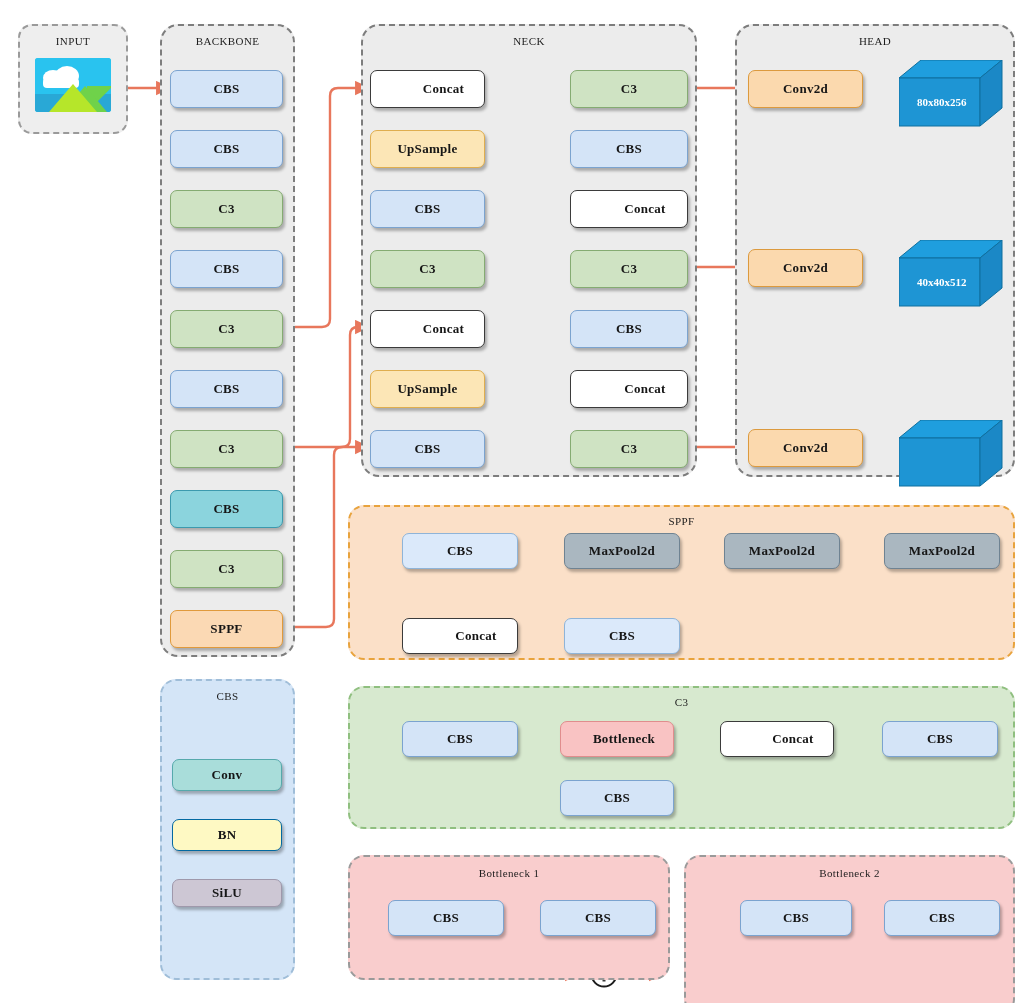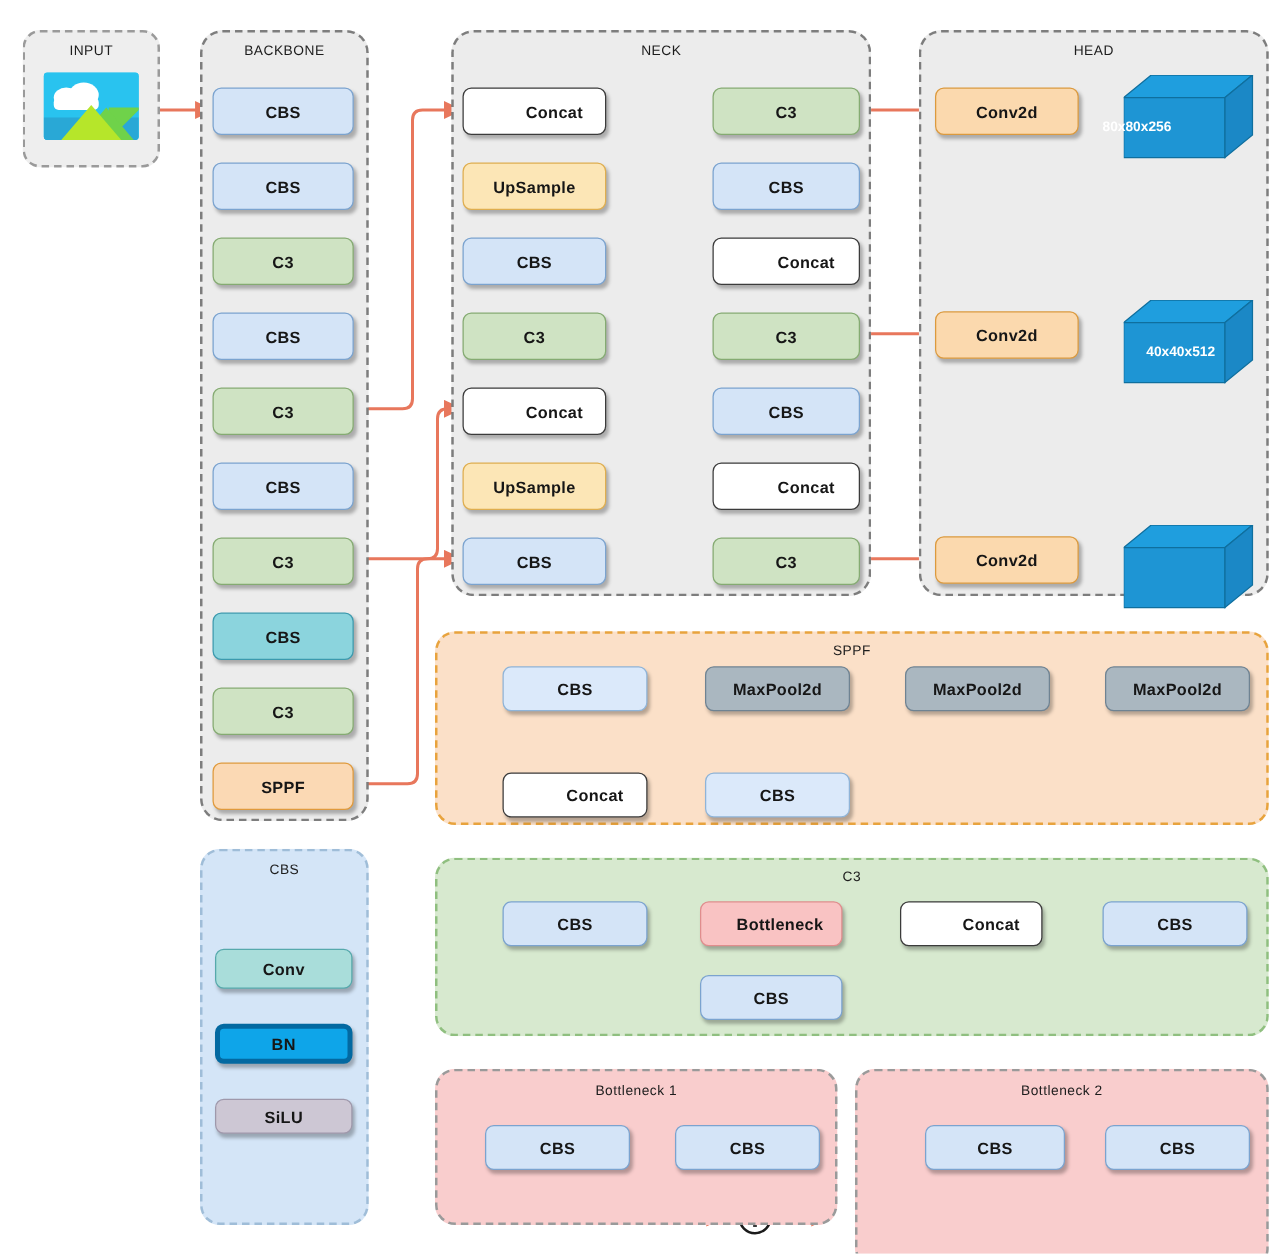--- a/index.html
+++ b/index.html
@@ -1,17 +1,17 @@
 <!DOCTYPE html>
 <html><head>
 <meta charset="utf-8">
 <style>
   html,body{margin:0;padding:0;background:#ffffff;}
   body{font-family:"Liberation Sans", sans-serif;}
-  #canvas{position:relative;width:1024px;height:1003px;overflow:hidden;background:#fff;}
+  #canvas{position:relative;width:1024px;height:1003px;overflow:hidden;background:#fff;font-family:Liberation Serif, serif;}
 
   
   .panel{position:absolute;box-sizing:border-box;}
   .panel-label{position:absolute;left:0;right:0;text-align:center;font-size:11px;color:#1d1d1d;letter-spacing:.4px;}
 
   .pnl-input{background:#eeeeee;border:2px dashed #9a9a9a;border-radius:14px;}
   .pnl-backbone{background:#ececec;border:2px dashed #7d7d7d;border-radius:18px;}
   .pnl-neck{background:#ececec;border:2px dashed #7d7d7d;border-radius:18px;}
   .pnl-head{background:#ececec;border:2px dashed #7d7d7d;border-radius:18px;}
   .pnl-sppf{background:#fbe0c8;border:2px dashed #e8a33d;border-radius:16px;}
@@ -26,21 +26,21 @@
   .n-cbs{background:#d4e4f7;border:1px solid #7ba3cf;}
   .n-c3{background:#cfe3c3;border:1px solid #85ab72;}
   .n-concat{background:#ffffff;border:1.5px solid #3b3b3b;padding-left:32px;}
   .n-up{background:#fce6b6;border:1px solid #dfae4f;}
   .n-sppf{background:#fbd9b4;border:1px solid #e09a3c;}
   .n-conv2d{background:#fbd9ae;border:1px solid #dc9a3e;}
   .n-cbs-teal{background:#8bd4dd;border:1px solid #3c9aae;}
   .n-maxpool{background:#aab7c0;border:1px solid #6f8392;}
   .n-bottleneck{background:#f9c3c3;border:1px solid #e08d8d;padding-left:14px;}
   .n-conv{background:#a9ddda;border:1px solid #56a9ac;text-align:center;}
-  .n-bn{background:#0ea5e9;border:4px solid #0369a1;}
+  .n-bn{background:#fef9c3;border:1px solid #0369a1;}
   .n-silu{background:#cdc7d4;border:1px solid #9f98ab;}
   .n-light{background:#dbe9fa;border:1px solid #8fb4d8;}
 
   
   svg.wires{position:absolute;left:0;top:0;width:1024px;height:1003px;pointer-events:none;}
 
   
   .cube{position:absolute;}
   .cube .cube-label{position:absolute;color:#ffffff;font-size:11px;font-weight:bold;white-space:nowrap;}
 
@@ -214,21 +214,21 @@
   </div>
   <div class="node n-conv2d" style="left:748px;top:70px;width:115px;height:38px;">Conv2d</div>
   <div class="node n-conv2d" style="left:748px;top:249px;width:115px;height:38px;">Conv2d</div>
   <div class="node n-conv2d" style="left:748px;top:429px;width:115px;height:38px;">Conv2d</div>
 
   <svg class="cube" style="left:899px;top:60px;" width="104" height="68" viewBox="0 0 104 68">
     <polygon points="0,18 22,0 103,0 81,18" fill="#1f9ede" stroke="#0f6f9e" stroke-width="1"></polygon>
     <polygon points="0,18 0,66 81,66 81,18" fill="#1e95d4" stroke="#0f6f9e" stroke-width="1"></polygon>
     <polygon points="81,18 103,0 103,48 81,66" fill="#1b88c6" stroke="#0f6f9e" stroke-width="1"></polygon>
   </svg>
-  <div class="cube" style="left:864px;top:60px;width:104px;height:68px;">
+  <div class="cube" style="left:899px;top:60px;width:104px;height:68px;">
     <span class="cube-label" style="left:18px;top:36px;">80x80x256</span>
   </div>
 
   <svg class="cube" style="left:899px;top:240px;" width="104" height="68" viewBox="0 0 104 68">
     <polygon points="0,18 22,0 103,0 81,18" fill="#1f9ede" stroke="#0f6f9e" stroke-width="1"></polygon>
     <polygon points="0,18 0,66 81,66 81,18" fill="#1e95d4" stroke="#0f6f9e" stroke-width="1"></polygon>
     <polygon points="81,18 103,0 103,48 81,66" fill="#1b88c6" stroke="#0f6f9e" stroke-width="1"></polygon>
   </svg>
   <div class="cube" style="left:899px;top:240px;width:104px;height:68px;">
     <span class="cube-label" style="left:18px;top:36px;">40x40x512</span>

